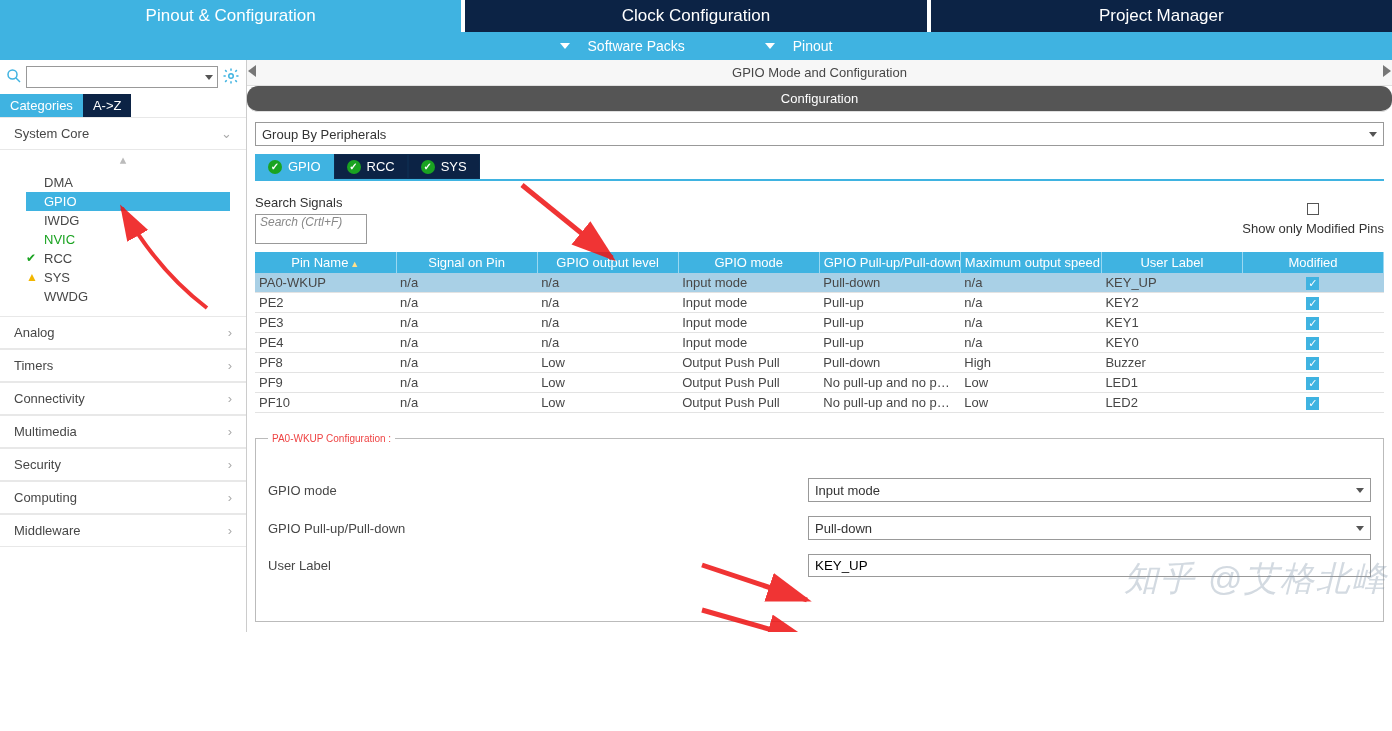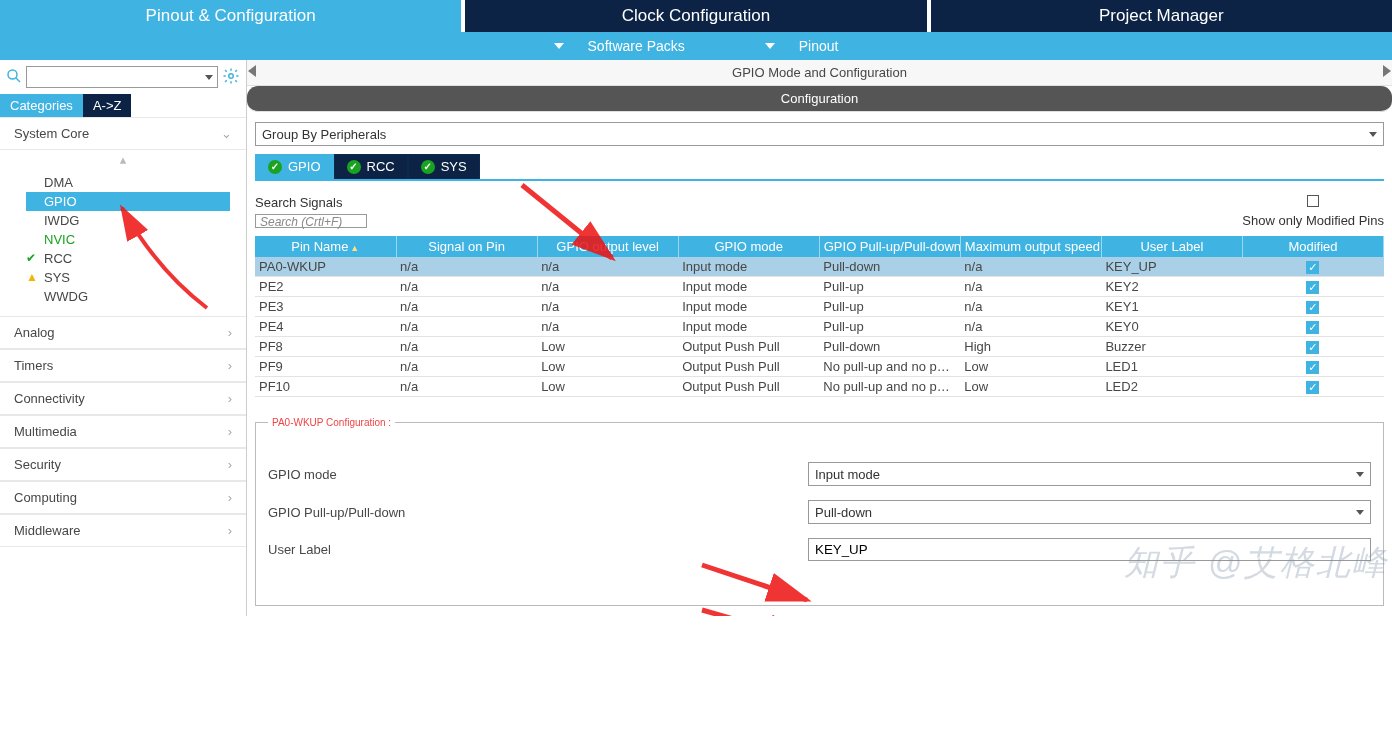--- a/index.html
+++ b/index.html
@@ -2,21 +2,21 @@
 <html><head>
 <meta charset="utf-8">
 <style>
   * { box-sizing: border-box; }
   body { margin:0; font-family: Arial, Helvetica, sans-serif; font-size:13px; color:#333; background:#fff; width:1392px; }
   .topbar { display:flex; }
   .main-tab { flex:1; text-align:center; padding:6px 0; font-size:17px; cursor:pointer; }
   .main-tab.active { background:#3fb3e1; color:#fff; }
   .main-tab.inactive { background:#0c2345; color:#fff; margin-left:4px; }
   .subbar { background:#3fb3e1; color:#fff; height:28px; display:flex; align-items:center; justify-content:center; gap:80px; position:relative; }
-  .sub-item { display:flex; align-items:center; gap:24px; cursor:pointer; font-size:14px; }
+  .sub-item { display:flex; align-items:center; gap:18px; cursor:pointer; font-size:14px; }
   .chev { display:inline-block; width:0; height:0; border-left:5px solid transparent; border-right:5px solid transparent; border-top:6px solid #fff; }
   .layout { display:flex; }
   .left { width:247px; border-right:1px solid #ccc; }
   .right { flex:1; padding:0; position:relative; }
   .search-row { display:flex; align-items:center; gap:4px; padding:6px 6px; }
   .search-mag { color:#3fb3e1; }
   .search-combo { flex:1; border:1px solid #999; height:22px; display:flex; align-items:center; justify-content:flex-end; padding-right:4px; background:#fff; }
   .mini-chev { display:inline-block; width:0; height:0; border-left:4px solid transparent; border-right:4px solid transparent; border-top:5px solid #555; }
   .gear { color:#3fb3e1; }
   .cat-tabs { display:flex; }
@@ -42,21 +42,21 @@
   .tri.l { border-right:8px solid #777; }
   .tri.r { border-left:8px solid #777; }
   .group-by { margin:10px 0 8px 0;border-radius:9px; }
   .select { border:1px solid #999; height:24px; display:flex; align-items:center; justify-content:space-between; padding:0 6px; background:#fff; cursor:pointer; }
   .periph-tabs { display:flex; border-bottom:2px solid #3fb3e1; }
   .ptab { display:flex; align-items:center; gap:6px; padding:4px 12px; color:#fff; border:1px solid #0d2a4d; cursor:pointer; font-size:13px; }
   .ptab.active { background:#3fb3e1; border-color:#3fb3e1; }
   .ptab.in { background:#0c2345; }
   .check-circ { width:14px; height:14px; border-radius:50%; background:#1aa321; color:#fff; font-size:10px; display:flex; align-items:center; justify-content:center; font-weight:bold; }
   .search-sig { margin-top:14px; display:flex; align-items:center; justify-content:space-between; }
-  .sig-input { border:1px solid #999; height:14px; width:112px; padding:0 4px; color:#888; font-style:italic; margin-top:4px; font-size:12px; }
+  .sig-input { border:1px solid #999; height:30px; width:112px; padding:0 4px; color:#888; font-style:italic; margin-top:4px; font-size:12px; }
   .show-mod { display:flex; align-items:center; gap:6px; font-size:13px;flex-direction:column; }
   .cbx { width:12px; height:12px; border:1px solid #555; }
   table.pins { width:100%; border-collapse:collapse; margin-top:8px; table-layout:fixed; }
   table.pins th { background:#3fb3e1; color:#fff; font-weight:normal; padding:3px 4px; border-right:1px solid #9bd8f1; font-size:13px; white-space:nowrap; overflow:hidden; }
   table.pins td { border-bottom:1px solid #e3e3e3; padding:2px 4px; font-size:13px; color:#474747; white-space:nowrap; overflow:hidden; text-overflow:ellipsis; }
   table.pins tr.selrow td { background:#a9d0e6; }
   .chk { width:13px; height:13px; background:#3fb3e1; display:inline-flex; align-items:center; justify-content:center; color:#fff; font-size:11px; margin:0 auto; }
   .td-c { text-align:center; }
   .tiny-sort { font-size:9px; color:#ffe08a; margin-left:2px; }
   fieldset.cfg { border:1px solid #bbb; margin:20px 0 10px 0; padding:20px 12px 30px 12px; }

